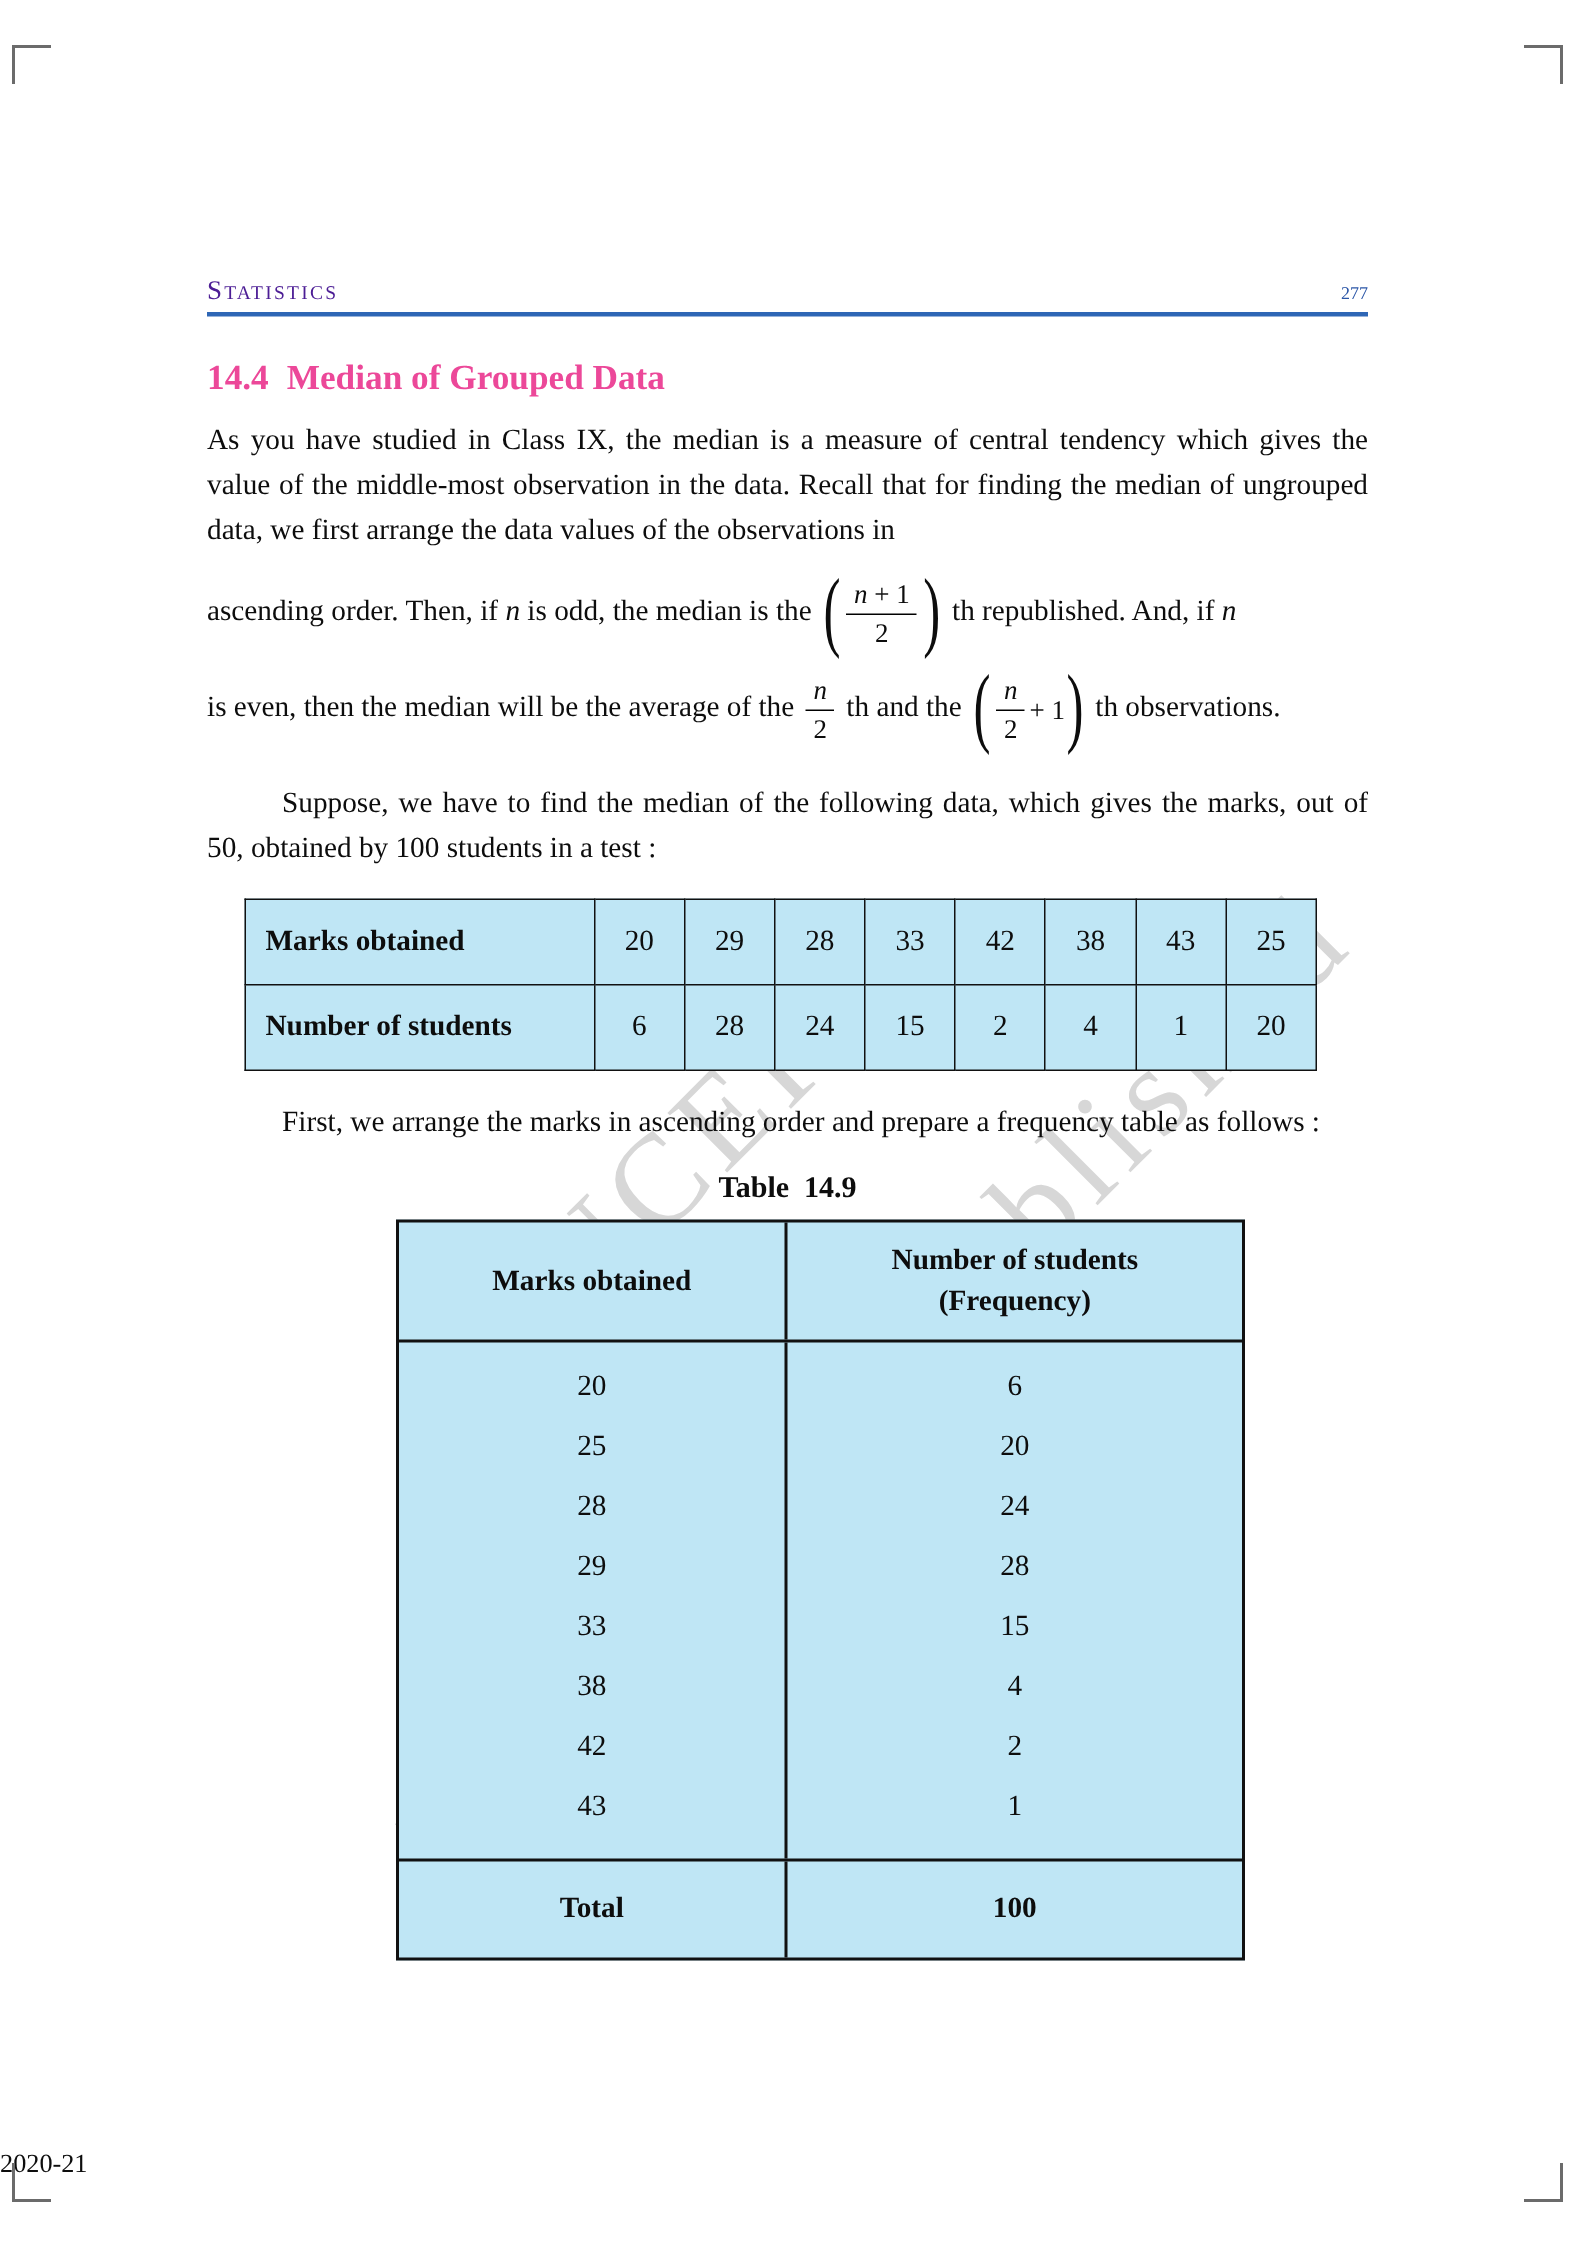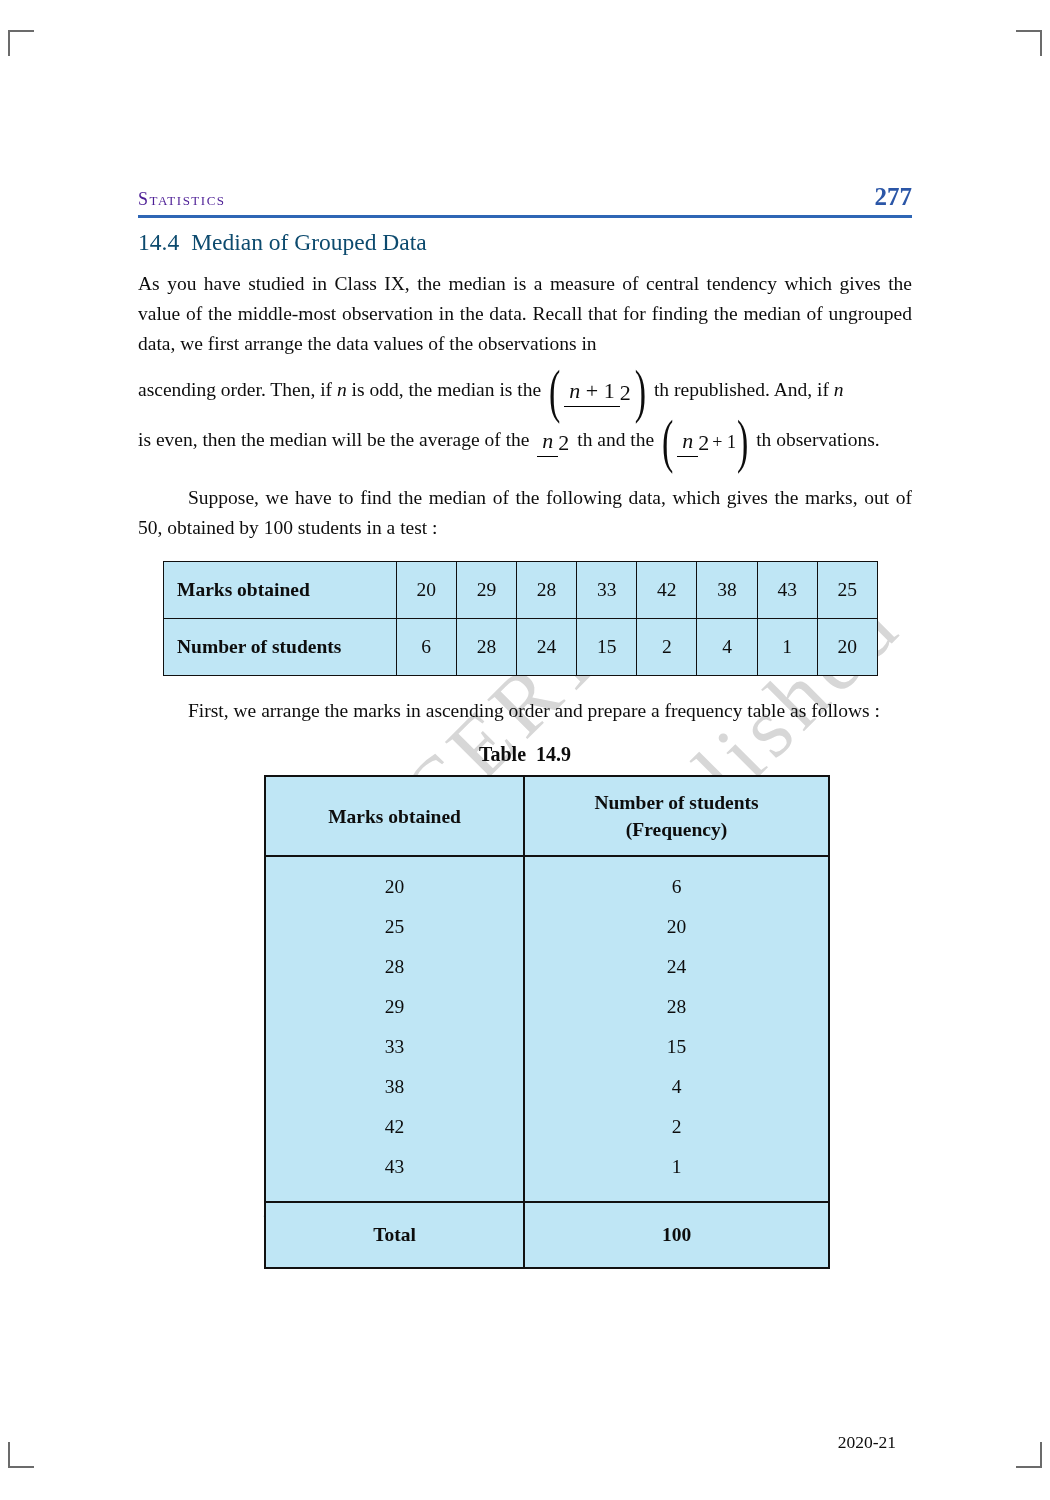--- a/index.html
+++ b/index.html
@@ -47,28 +47,28 @@
 
   .header-row {
     display: flex; justify-content: space-between; align-items: baseline;
   }
   .running-title {
     font-variant: small-caps;
     letter-spacing: 1.5px;
     font-size: 18px;
     color: #4c1d95;
   }
-  .page-number { font-size: 25px; color: #2b56a7; font-weight: bold; }
+  .page-number { font-size: 12px; color: #2b56a7; }
   .header-rule { margin-top: 4px; height: 3px; background: #2e66b5; }
 
   .section-heading {
-    margin-top: 11px;
+    margin-top: 28px;
     font-size: 23.5px;
-    font-weight: normal;
-    color: #0c4a6e;
+    font-weight: bold;
+    color: #ec4899;
   }
   .section-heading .sec-title { margin-left: 12px; }
 
   .para {
     margin-top: 13px;
     font-size: 19.5px;
     line-height: 30px;
     text-align: justify;
   }
   .indent { text-indent: 50px; }
@@ -90,23 +90,23 @@
   .bigparen {
     font-size: 34px;
     line-height: 1;
     font-weight: 300;
     transform: scaleY(1.75);
     display: inline-block;
     padding: 0 1px;
   }
   .frac {
     display: inline-flex;
-    flex-direction: row;
+    flex-direction: column;
     align-items: center;
-    font-size: 22px;
+    font-size: 18px;
     line-height: 1.25;
     padding: 0 3px;
     vertical-align: middle;
     justify-content: flex-end;
   }
   .frac .num { border-bottom: 1.4px solid #000; padding: 0 5px 1px; }
   .frac .den { padding-top: 1px; }
   .plusone { font-size: 18px; }
 
   
@@ -164,21 +164,21 @@
   .t2 .total-row { display: flex; border-top: 2px solid #111; }
   .t2 .total-row .cell {
     display: flex; align-items: center; justify-content: center;
     height: 64px; font-weight: bold;
   }
 
   .footer {
     position: absolute;
     top: 1432px; left: 0;
     width: 896px;
-    text-align: right;
+    text-align: left;
     font-size: 17.5px;
     z-index: 1;
   }
 </style>
 </head>
 <body>
 
 <div class="watermark">
   <div class="wm-line1">© NCERT</div>
   <div class="wm-line2">not to be republished</div>

